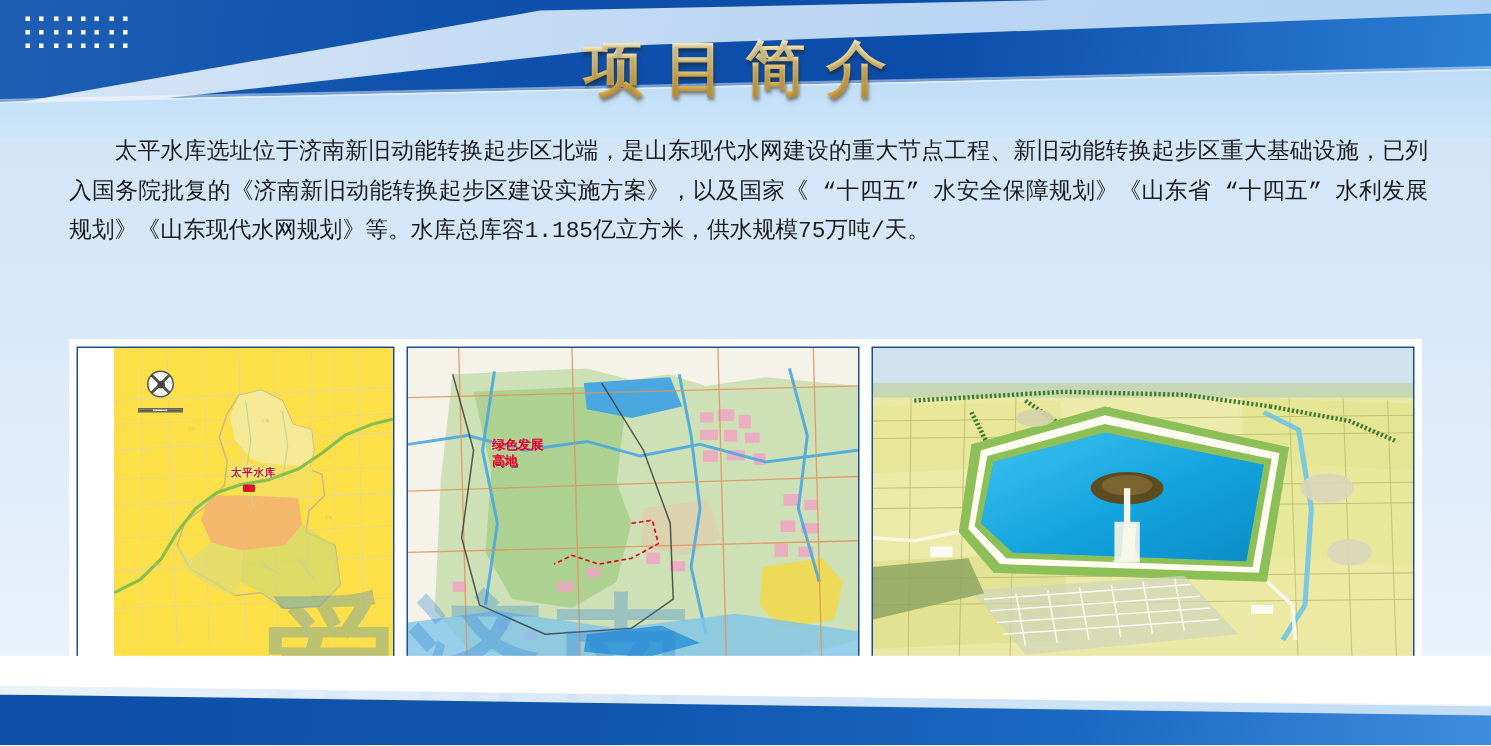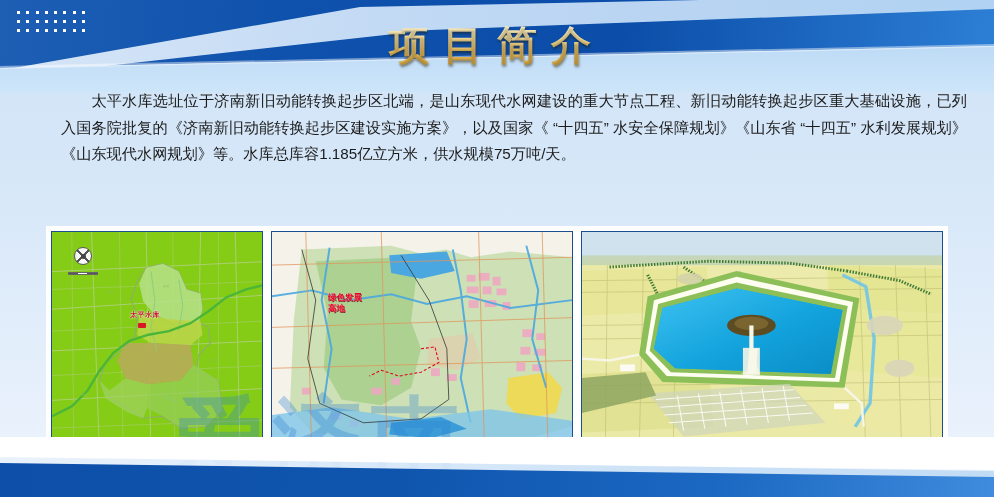--- a/index.html
+++ b/index.html
@@ -71,25 +71,24 @@
     z-index: 6;
     white-space: nowrap;
   }
 
   
   .body-text {
     position: absolute; left: 46px; top: 88px; width: 906px;
     font-size: 15.2px;
     line-height: 26.5px;
     color: #1b1b1b;
-    font-family: Liberation Sans, sans-serif;
+    font-family: Liberation Mono, monospace;
     text-align: justify;
     text-justify: inter-ideograph;
     z-index: 5;
-    margin-left: 15px;
   }
   .body-text p { text-indent: 2em; margin: 0; }
 
   
   .gallery {
     position: absolute; left: 46px; top: 226px;
     width: 902px; height: 232px;
     background: #ffffff;
     padding: 5px;
     display: flex;
@@ -100,21 +99,21 @@
     border: 1.5px solid #1a4f93;
     position: relative;
     overflow: hidden;
     background: #fff;
   }
   .panel.p1 { width: 212px; }
   .panel.p2 { width: 302px; }
   .panel.p3 { flex: 1; }
 
   
-  .map1 { position:absolute; inset:0; background:#84cc16; }
+  .map1 { position:absolute; inset:0; background:#fde047;margin-left:24px; }
   .m1-roads { position:absolute; inset:0; opacity:.5; }
   .m1-label {
     position:absolute; left: 78px; top: 78px;
     font-size: 7px; color:#c0111b; font-weight:700;
     letter-spacing: .5px;
     font-family:"DejaVu Sans", sans-serif;
     text-shadow: 0 0 1px #fff, 0 0 2px #fff;
     white-space: nowrap;
   }
   .m1-dot {

